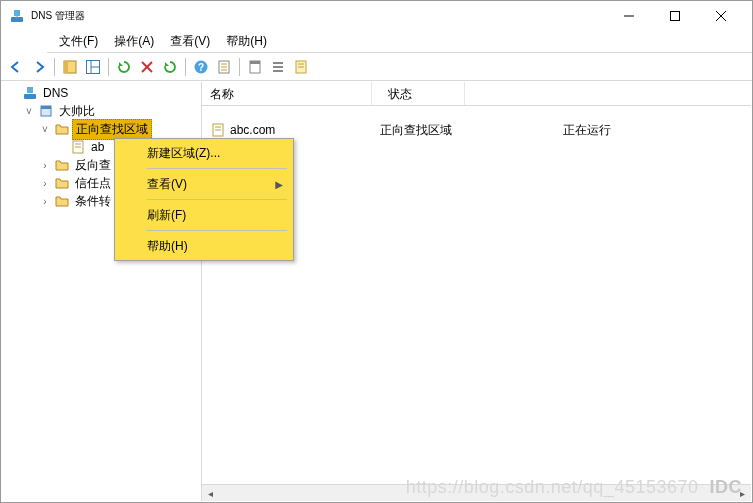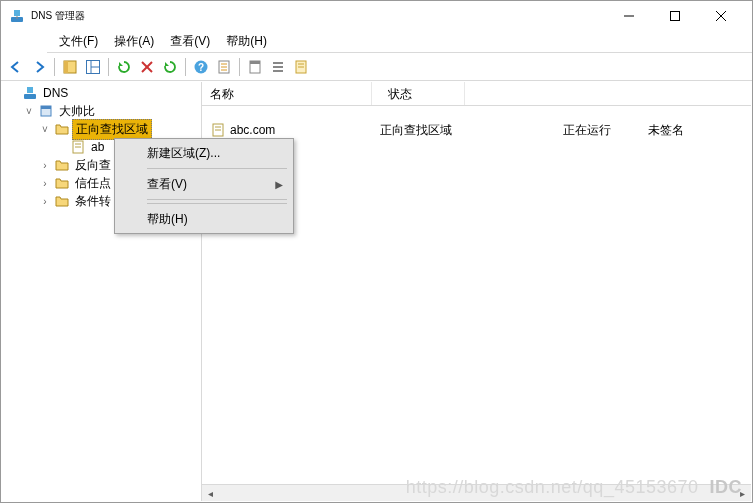--- a/index.html
+++ b/index.html
@@ -46,21 +46,21 @@
   .lh3 { flex: 1; }
   .listbody { flex: 1; overflow: auto; }
   .lrow { display: flex; height: 18px; align-items: center; }
   .lcell { padding: 16px 8px; white-space: nowrap; overflow: hidden; display: flex; align-items: center; }
   .lcell .ricon { width: 16px; height: 16px; margin-right: 4px; display: flex; align-items: center; justify-content: center; }
   .hscroll { height: 17px; background: #f0f0f0; border-top: 1px solid #d9d9d9; display: flex; align-items: center; }
   .hscroll .arrow { width: 17px; height: 17px; display: flex; align-items: center; justify-content: center; color: #606060; font-size: 10px; }
   .hscroll .track { flex: 1; }
 
   
-  .ctxmenu { position: absolute; left: 113px; top: 137px; width: 180px; background: #e5e5e5; border: 1px solid #a0a0a0; box-shadow: 2px 2px 4px rgba(0,0,0,0.25); z-index: 100; padding: 2px; }
+  .ctxmenu { position: absolute; left: 113px; top: 137px; width: 180px; background: #fde047; border: 1px solid #a0a0a0; box-shadow: 2px 2px 4px rgba(0,0,0,0.25); z-index: 100; padding: 2px; }
   .ctxitem { height: 24px; display: flex; align-items: center; padding: 0 24px 0 30px; position: relative; }
   .ctxitem .sub { position: absolute; right: 8px; font-size: 10px; color: #555; }
   .ctxsep { height: 1px; background: #c0c0c0; margin: 3px 4px 3px 30px; }
 
   .watermark { position: absolute; bottom: 4px; right: 10px; color: #d8d8d8; font-size: 18px; letter-spacing: 0.5px; pointer-events: none; }
 </style>
 </head>
 <body>
 
 <div class="titlebar">
@@ -290,43 +290,43 @@
               </svg>
             </span>
           <span>abc.com</span>
         </div>
         <div class="lcell lh1">
             <span>正向查找区域</span>
           </div>
         <div class="lcell lh2">
             <span>正在运行</span>
           </div>
-        <div class="lcell lh3">
-            <span>未签名</span>
-          </div>
       </div>
     </div>
     <div class="hscroll">
       <div class="arrow">◂</div>
       <div class="track"></div>
       <div class="arrow">▸</div>
     </div>
   </div>
 </div>
 
 <div class="ctxmenu">
   <div class="ctxitem">
       <span>新建区域(Z)...</span>
     </div>
   <div class="ctxsep"></div>
   <div class="ctxitem">
       <span>查看(V)</span>
       <span class="sub">▶</span>
     </div>
   <div class="ctxsep"></div>
+  <div class="ctxitem">
+      <span>刷新(F)</span>
+    </div>
   <div class="ctxsep"></div>
   <div class="ctxitem">
       <span>帮助(H)</span>
     </div>
 </div>
 
 <div class="watermark">
   <span>https://blog.csdn.net/qq_45153670</span>&nbsp;&nbsp;<span style="color:#c7c7c7;font-weight:bold">IDC</span>
 </div>
 

